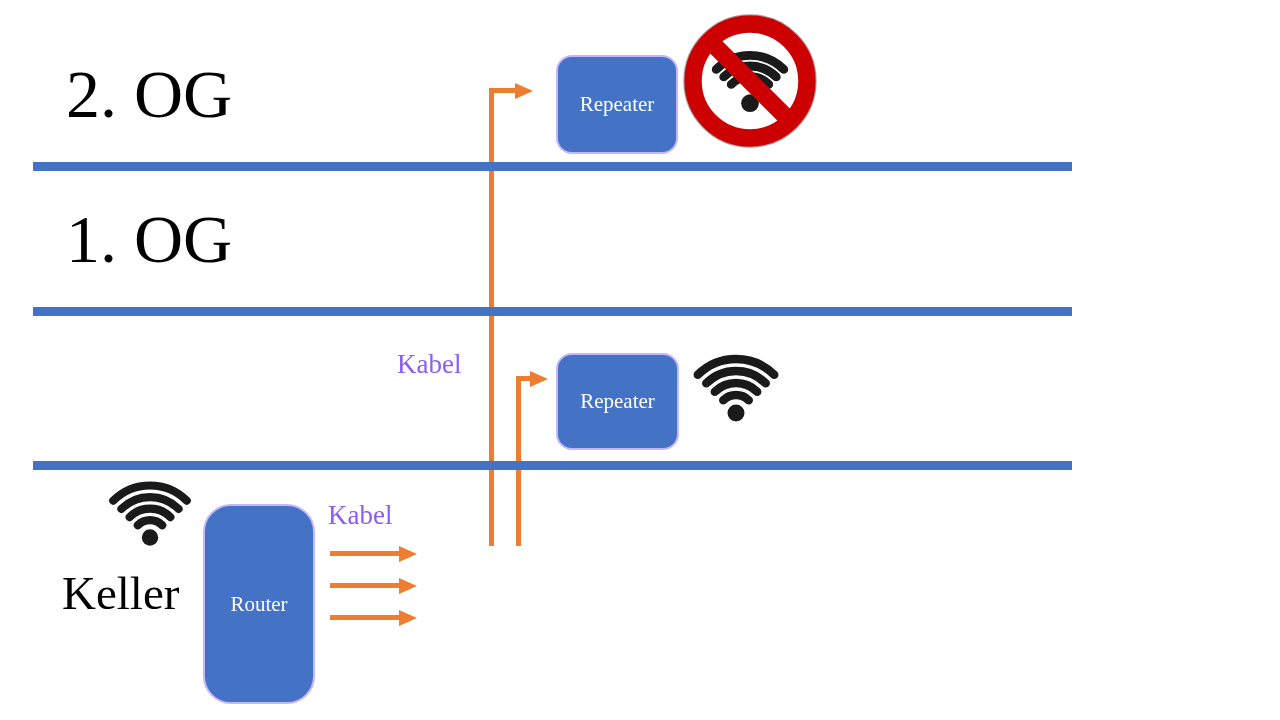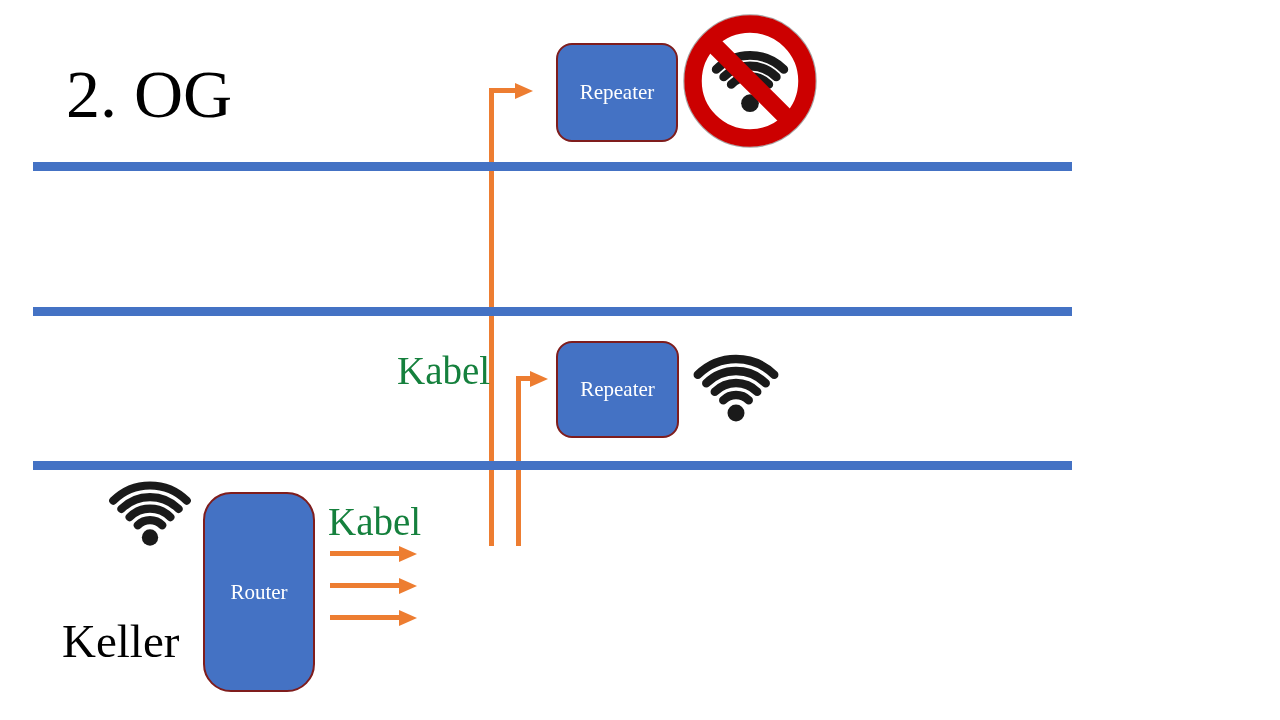--- a/index.html
+++ b/index.html
@@ -7,34 +7,34 @@
     position:relative;width:1072px;height:720px;background:#ffffff;
     font-family:Liberation Serif, serif;overflow:hidden;
   }
   
   .divider{position:absolute;left:33px;width:1218px;height:9px;background:#4472C4;}
   
   .floor-label{position:absolute;color:#000;font-size:68px;line-height:1;white-space:nowrap;}
   .floor-label.small{font-size:47px;}
   
   .node{
-    position:absolute;background:#4472C4;border:2px solid #7f1d1d;border-radius:16px;
+    position:absolute;background:#4472C4;border:2px solid #c4b5fd;border-radius:16px;
     color:#fff;display:flex;align-items:center;justify-content:center;
-    font-size:21px;line-height:1;box-sizing:border-box;
+    font-size:21px;line-height:1;box-sizing:border-box;margin-top:12px;
   }
   .node.router{border-radius:28px;}
   
   .cable{position:absolute;background:#ED7D31;}
   .arrowhead-right{
     position:absolute;width:0;height:0;
     border-top:8px solid transparent;border-bottom:8px solid transparent;
     border-left:18px solid #ED7D31;
   }
   
-  .cable-label{position:absolute;color:#15803d;font-size:39px;line-height:1;white-space:nowrap;}
+  .cable-label{position:absolute;color:#8b5cf6;font-size:27px;line-height:1;white-space:nowrap;}
   .icon{position:absolute;}
   .icon svg{display:block;width:100%;height:100%;}
 </style>
 </head>
 <body>
 
 <div id="canvas">
 
   <div class="cable" style="left:489px;top:90px;width:5px;height:456px;"></div>
   <div class="cable" style="left:489px;top:88px;width:27px;height:5px;"></div>
@@ -49,21 +49,22 @@
   <div class="cable" style="left:330px;top:583px;width:70px;height:5px;"></div>
   <div class="arrowhead-right" style="left:399px;top:578px;"></div>
   <div class="cable" style="left:330px;top:615px;width:70px;height:5px;"></div>
   <div class="arrowhead-right" style="left:399px;top:610px;"></div>
 
   <div class="divider" style="top:162px;"></div>
   <div class="divider" style="top:307px;"></div>
   <div class="divider" style="top:461px;"></div>
 
   <div class="floor-label" style="left:66px;top:60px;">2. OG</div>
-  <div class="floor-label small" style="left:62px;top:570px;margin-top:48px;">Keller</div>
+  <div class="floor-label" style="left:66px;top:205px;">1. OG</div>
+  <div class="floor-label small" style="left:62px;top:570px;">Keller</div>
 
   <div class="cable-label" style="left:397px;top:351px;">Kabel</div>
   <div class="cable-label" style="left:328px;top:502px;">Kabel</div>
 
   <div class="node" style="left:556px;top:43px;width:122px;height:99px;">
     <span>Repeater</span>
   </div>
   <div class="node" style="left:556px;top:341px;width:123px;height:97px;">
     <span>Repeater</span>
   </div>

